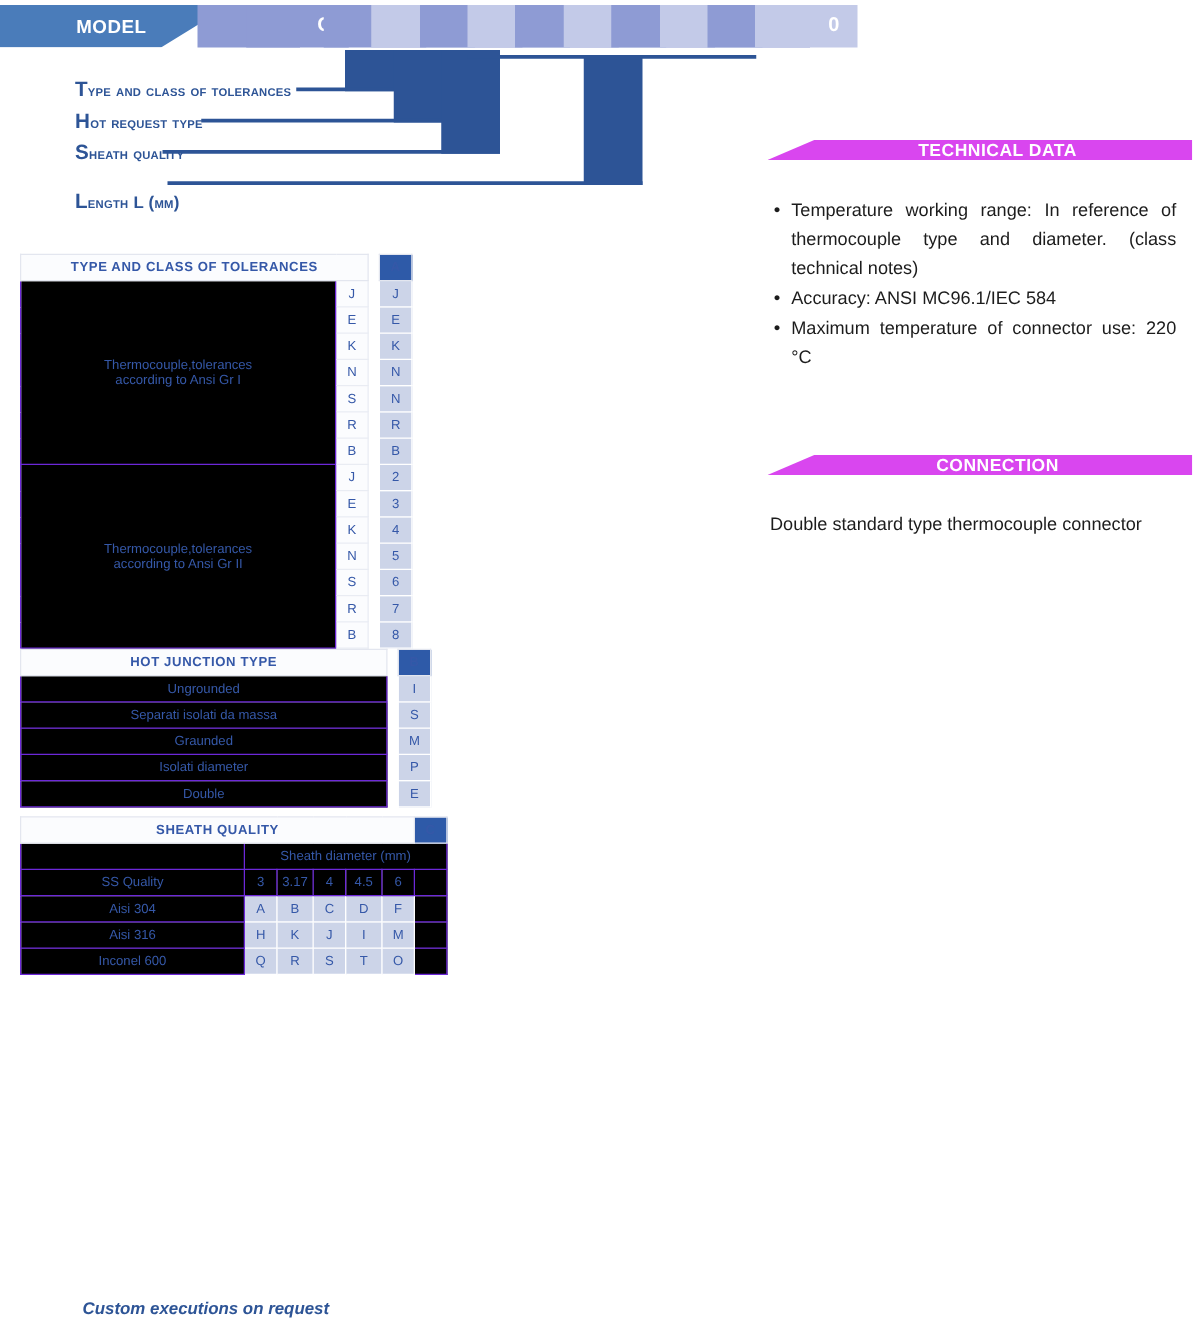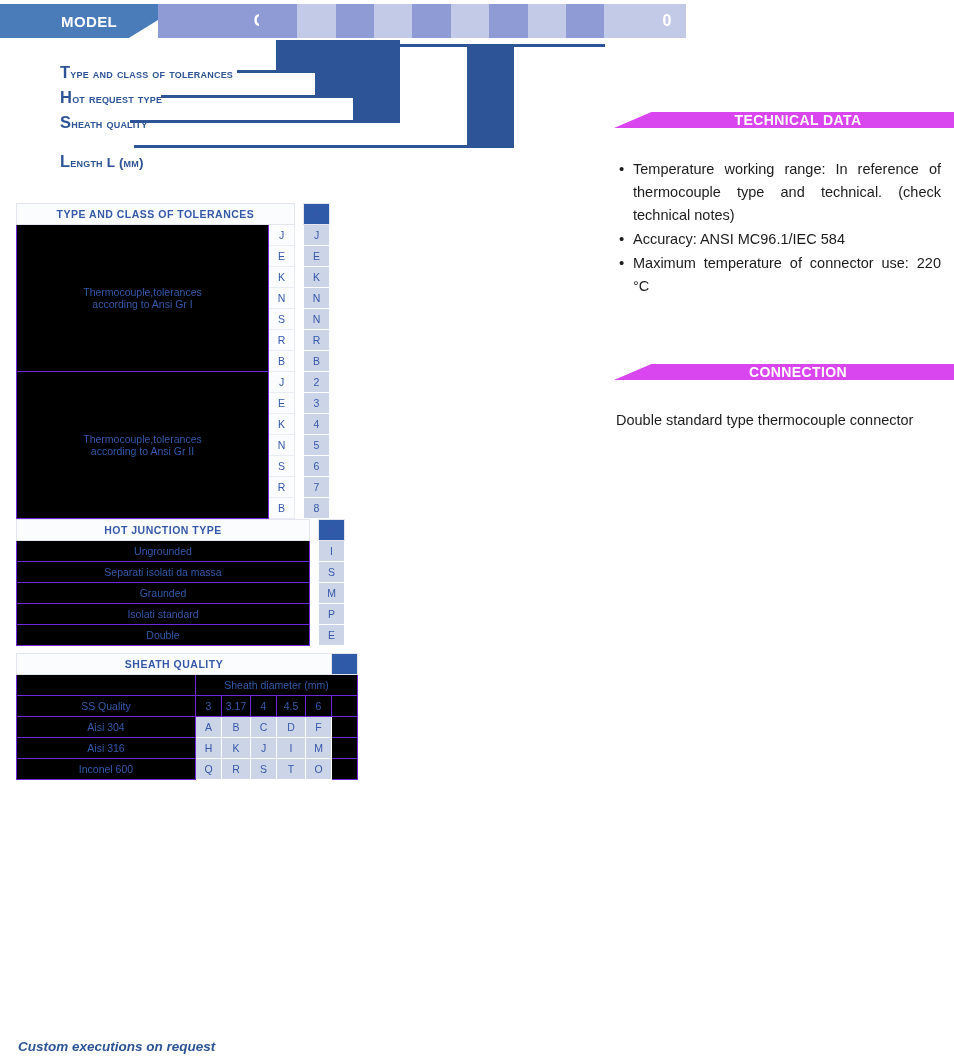--- a/index.html
+++ b/index.html
@@ -84,20 +84,21 @@
     content:"\2022";position:absolute;left:3px;top:-1px;color:#1c1c1c;font-size:15px;
   }
 
   .conn-text{
     position:absolute;color:#1c1c1c;font-size:14.5px;width:330px;
   }
 
   .footer-note{
     position:absolute;font-size:13.5px;font-style:italic;font-weight:bold;
     color:#2d5496;
+    margin-left:48px;
   }
 </style>
 </head>
 <body>
 
 <div class="abs" id="model-banner">
   <span class="lbl">MODEL</span>
 </div>
 
 <div class="abs codebox c-dark" style="left:158px;width:38px;">
@@ -246,21 +247,21 @@
       </tr>
   <tr>
         <td class="desc plain">Separati isolati da massa</td>
         <td class="codecell">S</td>
       </tr>
   <tr>
         <td class="desc plain">Graunded</td>
         <td class="codecell">M</td>
       </tr>
   <tr>
-        <td class="desc plain">Isolati standard</td>
+        <td class="desc plain">Isolati diameter</td>
         <td class="codecell">P</td>
       </tr>
   <tr>
         <td class="desc plain">Double</td>
         <td class="codecell">E</td>
       </tr>
 </tbody>
   </table>
 
 <table class="tbl" style="left:16px;top:653px;">
@@ -309,21 +310,21 @@
     <td class="codecell">O</td>
     <td class="plain"></td>
   </tr>
 </tbody>
   </table>
 
 <div class="rbanner" style="left:614px;top:112px;width:340px;">
   <span class="lbl">TECHNICAL DATA</span>
 </div>
 <ul class="techlist" style="left:616px;top:158px;">
-  <li>Temperature working range: In reference of thermocouple type and technical. (check technical notes)</li>
+  <li>Temperature working range: In reference of thermocouple type and diameter. (class technical notes)</li>
   <li>Accuracy: ANSI MC96.1/IEC 584</li>
   <li>Maximum temperature of connector use: 220 °C</li>
 </ul>
 
 <div class="rbanner" style="left:614px;top:364px;width:340px;">
   <span class="lbl">CONNECTION</span>
 </div>
 <div class="conn-text" style="left:616px;top:412px;">Double standard type thermocouple connector</div>
 
 <div class="footer-note" style="left:18px;top:1039px;">Custom executions on request</div>

